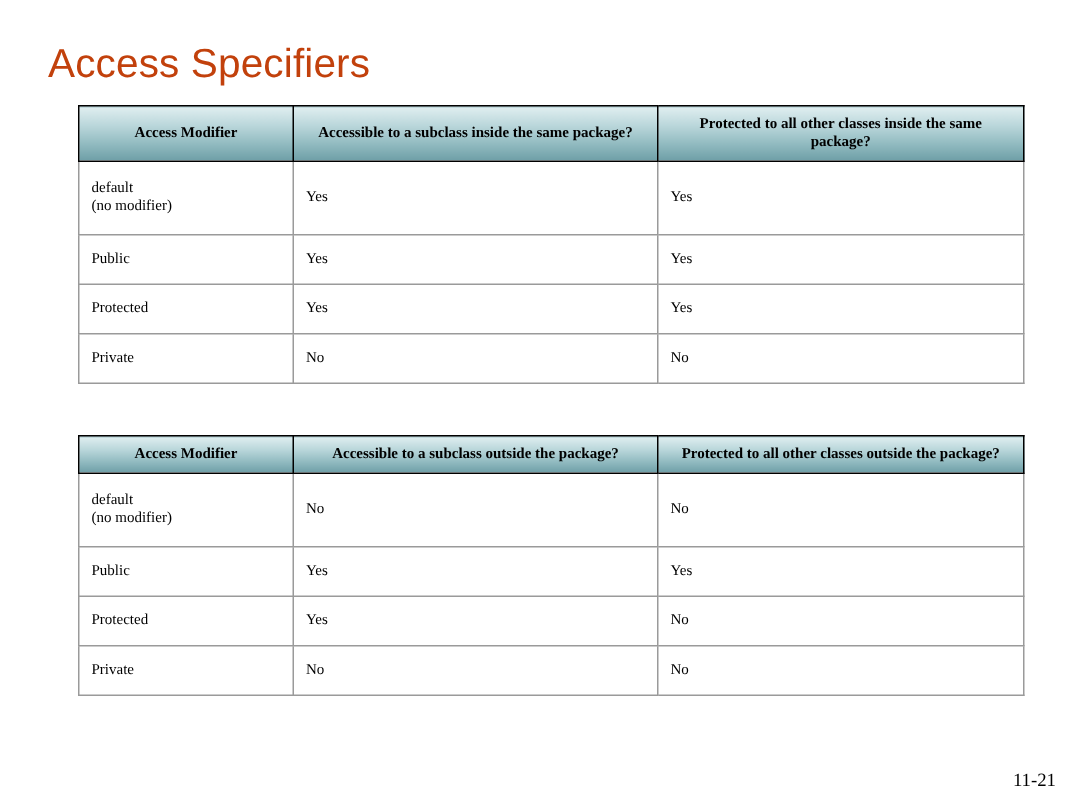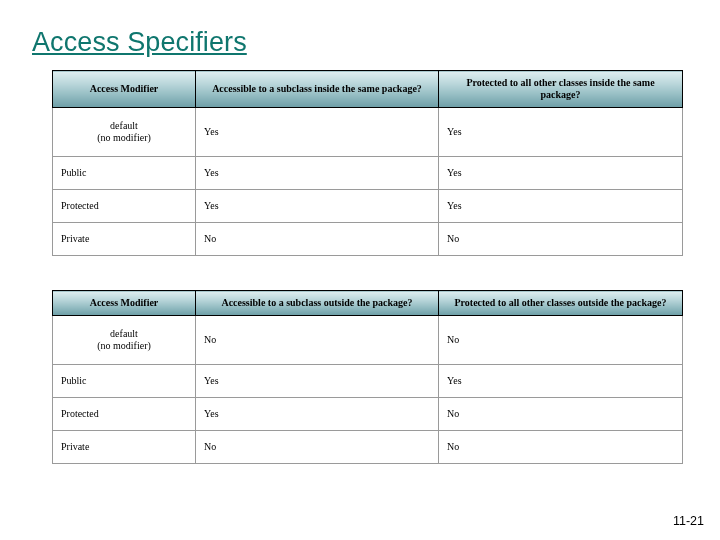--- a/index.html
+++ b/index.html
@@ -19,24 +19,23 @@
     width: 720px;
     height: 540px;
   }
   .title {
     position: absolute;
     left: 32px;
     top: 27px;
     font-family: "Liberation Sans", sans-serif;
     font-size: 27px;
     font-weight: normal;
-    color: #0f766e;
+    color: #c2410c;
     letter-spacing: 0.1px;
     white-space: nowrap;
-    text-decoration: underline;
   }
   table.spec {
     position: absolute;
     border-collapse: collapse;
     table-layout: fixed;
     font-family: "Liberation Serif", serif;
     font-size: 10px;
     color: #000000;
   }
   table#table1 {
@@ -73,30 +72,29 @@
     height: 38px;
   }
   table.spec td.col0 {
     border-left: 1px solid #9a9a9a;
   }
   .col-0 { width: 143px; }
   .col-1 { width: 243px; }
   .col-2 { width: 244px; }
   .twoline {
     display: block;
-    text-align: center;
   }
   .twoline span {
     display: block;
   }
   .footer {
     position: absolute;
     right: 16px;
     bottom: 12px;
-    font-family: Liberation Sans, sans-serif;
+    font-family: Liberation Serif, serif;
     font-size: 12.5px;
     color: #000000;
   }
 </style>
 </head>
 <body>
 
 <div class="slide">
 
   <div class="title">Access Specifiers</div>

